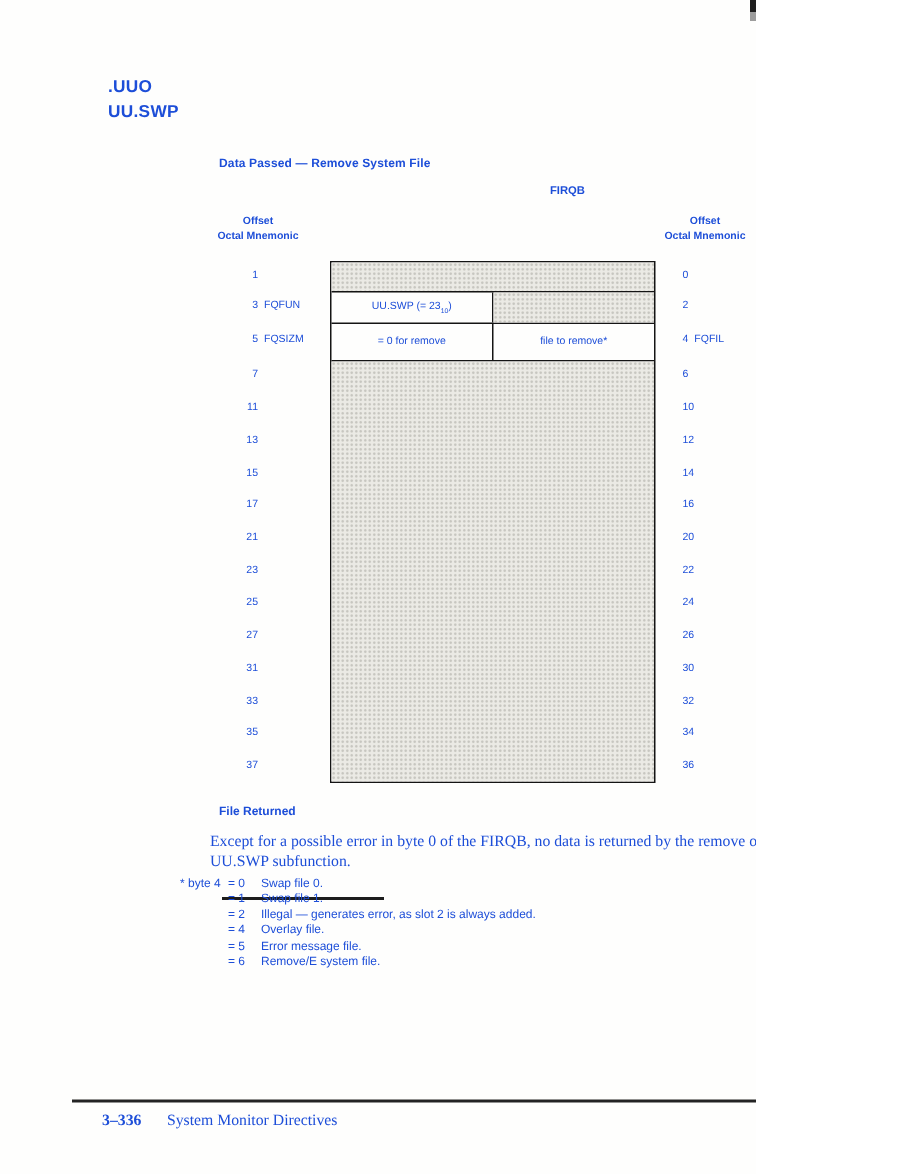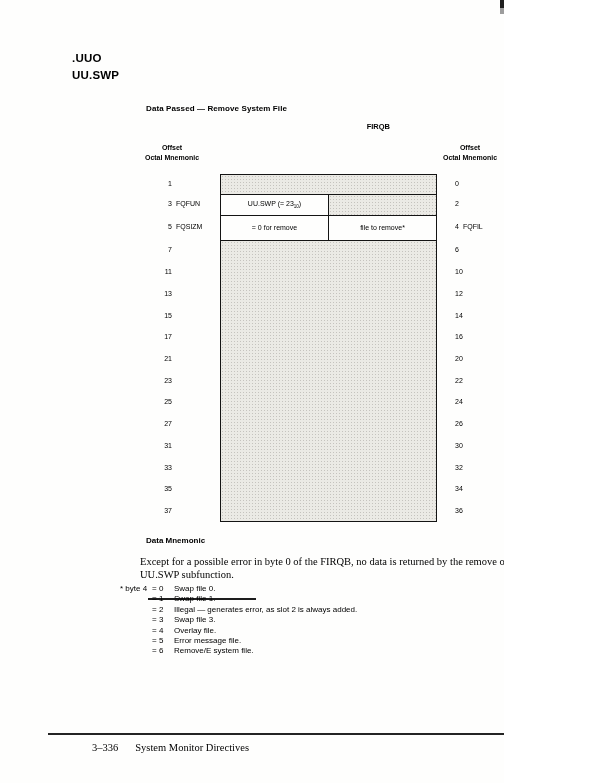--- a/index.html
+++ b/index.html
@@ -1,18 +1,18 @@
 <!DOCTYPE html>
 <html><head>
 <meta charset="utf-8">
 <style>
   html,body { margin:0; padding:0; background:#ffffff; }
   .page {
     position:relative; width:504px; height:783px; overflow:hidden;
-    background:#fefefd; color:#000000;
+    background:#fefefd; color:#1d4ed8;
     font-family:"Liberation Sans", sans-serif;
   }
   .abs { position:absolute; }
 
   
   .doc-heading { left:72px; top:50px; font-weight:700; font-size:11.5px; line-height:16.5px; letter-spacing:.2px; }
   .section-title { left:146px; top:104px; font-weight:700; font-size:8px; letter-spacing:.1px; }
   .diagram-title { left:270px; top:122px; width:120px; text-align:right; font-weight:700; font-size:7.5px; }
   .colhdr { top:143px; width:120px; text-align:center; font-weight:700; font-size:7px; line-height:9.5px; }
   .colhdr-left { left:112px; }
@@ -53,21 +53,21 @@
                font-family:"Liberation Serif", serif; font-size:10.5px; line-height:13px; }
 
   .footnote-rule { left:148px; top:598px; width:108px; height:1.5px; background:#1d1d1d; }
   .footnotes { left:98px; top:584px; font-family:Liberation Sans, sans-serif; font-size:8px; line-height:10.4px;margin-left:22px; }
   .fn-line { white-space:nowrap; }
   .fn-prefix { display:inline-block; width:32px; }
   .fn-eq { display:inline-block; width:22px; }
 
   .footer-rule { left:48px; top:733px; width:540px; height:1.5px; background:#242424; }
   .footer-text { left:68px; top:742px; font-family:"Liberation Serif", serif; font-size:10.5px; white-space:nowrap; }
-  .footer-page { font-weight:400;margin-left:24px; }
+  .footer-page { font-weight:700; }
   .footer-title { margin-left:17px; }
 
   
   .corner-mark { right:0; top:0; width:4px; height:14px;
                  background:linear-gradient(#1f1f1f 0 55%, #9d9d9d 55% 100%); }
   .scan-curve { pointer-events:none; }
 </style>
 </head>
 <body>
 
@@ -152,29 +152,28 @@
       <div class="lbl-right" style="top: 354.015px;"><span class="num">20</span><span class="mn"></span></div>
       <div class="lbl-right" style="top: 375.745px;"><span class="num">22</span><span class="mn"></span></div>
       <div class="lbl-right" style="top: 397.475px;"><span class="num">24</span><span class="mn"></span></div>
       <div class="lbl-right" style="top: 419.205px;"><span class="num">26</span><span class="mn"></span></div>
       <div class="lbl-right" style="top: 440.935px;"><span class="num">30</span><span class="mn"></span></div>
       <div class="lbl-right" style="top: 462.665px;"><span class="num">32</span><span class="mn"></span></div>
       <div class="lbl-right" style="top: 484.395px;"><span class="num">34</span><span class="mn"></span></div>
       <div class="lbl-right" style="top: 506.125px;"><span class="num">36</span><span class="mn"></span></div>
     </div>
 
-  <div class="abs data-returned-title">Data Mnemonic</div>
+  <div class="abs data-returned-title">File Returned</div>
   <div class="abs body-para">Except for a possible error in byte 0 of the FIRQB, no data is returned by the remove option of the UU.SWP subfunction.</div>
 
   <div class="abs footnote-rule"></div>
   <div class="abs footnotes" id="footnotes">
       <div class="fn-line"><span class="fn-prefix">* byte 4</span><span class="fn-eq">= 0</span><span class="fn-text">Swap file 0.</span></div>
       <div class="fn-line"><span class="fn-prefix"></span><span class="fn-eq">= 1</span><span class="fn-text">Swap file 1.</span></div>
       <div class="fn-line"><span class="fn-prefix"></span><span class="fn-eq">= 2</span><span class="fn-text">Illegal — generates error, as slot 2 is always added.</span></div>
-      <div class="fn-line"><span class="fn-prefix"></span><span class="fn-eq">= 3</span><span class="fn-text">Swap file 3.</span></div>
       <div class="fn-line"><span class="fn-prefix"></span><span class="fn-eq">= 4</span><span class="fn-text">Overlay file.</span></div>
       <div class="fn-line"><span class="fn-prefix"></span><span class="fn-eq">= 5</span><span class="fn-text">Error message file.</span></div>
       <div class="fn-line"><span class="fn-prefix"></span><span class="fn-eq">= 6</span><span class="fn-text">Remove/E system file.</span></div>
     </div>
 
   <div class="abs footer-rule"></div>
   <div class="abs footer-text">
     <span class="footer-page">3–336</span><span class="footer-title">System Monitor Directives</span>
   </div>
 

